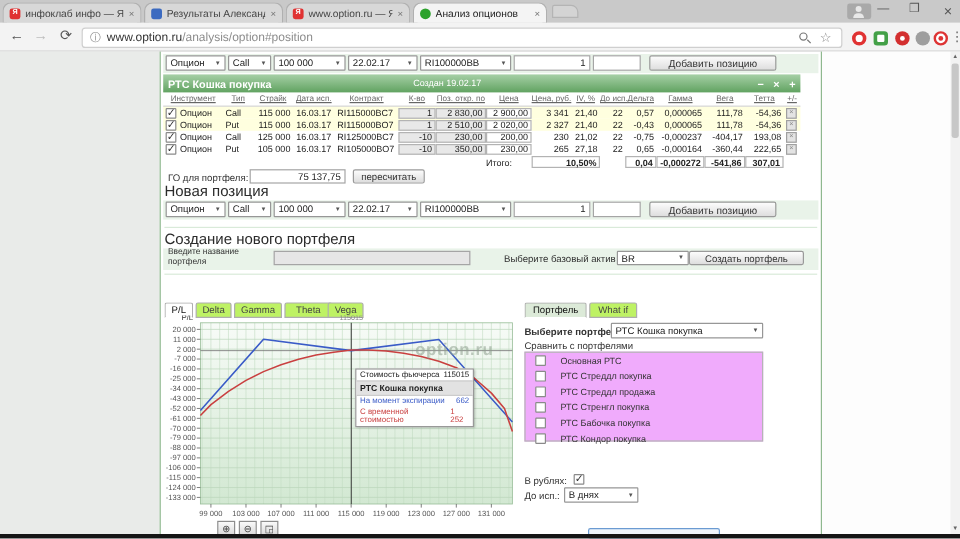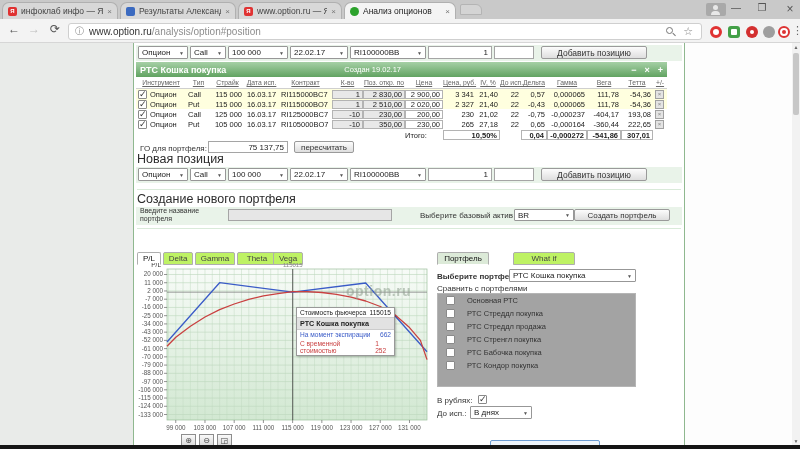--- a/index.html
+++ b/index.html
@@ -113,21 +113,21 @@
              font-size:6.6px; color:#222; }
   .tt-row { display:flex; justify-content:space-between; padding:1px 3px; }
   .tt-title { background:#e2e2e2; font-weight:bold; font-size:7.2px; padding:1px 3px; border-top:1px solid #ccc; border-bottom:1px solid #ccc; }
   .tt-blue { color:#3a5bc7; }
   .tt-red { color:#c94040; }
   .zbtn { top:434px; width:15px; height:12px; background:linear-gradient(#fafafa,#dcdcdc); border:1px solid #8d8d8d;
           font-size:8px; color:#444; display:flex; align-items:center; justify-content:center; }
 
   
   .rlbl { font-size:8px; color:#333; }
-  .listbox { left:437px; top:293px; width:199px; height:94px; background:#a3a3a3; border:1px solid #b5b5b5; }
+  .listbox { left:437px; top:293px; width:199px; height:75px; background:#f0abfc; border:1px solid #b5b5b5; }
   .litem { display:flex; align-items:center; gap:12px; height:13px; padding-left:8px; font-size:7.5px; color:#333; }
   .partialbtn { left:490px; top:440px; width:110px; height:9px; background:#eef4fb; border:1px solid #6b9bd2; border-radius:2px; }
 
   
   .sbar { left:792px; top:43px; width:8px; height:402px; background:#f2f2f2; }
   .sarrow { left:792px; width:8px; height:8px; font-size:5px; color:#666; text-align:center; line-height:8px; }
   .sthumb { left:793px; top:53px; width:6px; height:62px; background:#c7c7c7; border-radius:2px; }
   .taskbar { left:0; top:445px; width:800px; height:4px; background:#151515; }
 </style>
 </head>
@@ -531,21 +531,21 @@
           <span>1 252</span>
         </div>
     </div>
   </div>
 
   <div class="abs zbtn" style="left:181px">⊕</div>
   <div class="abs zbtn" style="left:199px">⊖</div>
   <div class="abs zbtn" style="left:217px">◲</div>
 
   <div class="abs ctab ptab active" style="left:437px;width:52px">Портфель</div>
-  <div class="abs ctab" style="left:513px;width:62px">What if</div>
+  <div class="abs ctab" style="left:491px;width:40px">What if</div>
 
   <div class="abs rlbl" style="left:437px;top:272px;font-weight:bold">Выберите портфель</div>
   <div class="abs sel" style="left:509px;top:269px;width:127px">
       <span>РТС Кошка покупка</span>
       <span class="car">▼</span>
     </div>
   <div class="abs rlbl" style="left:437px;top:284px">Сравнить с портфелями</div>
 
   <div class="abs listbox">
     <div class="litem">

